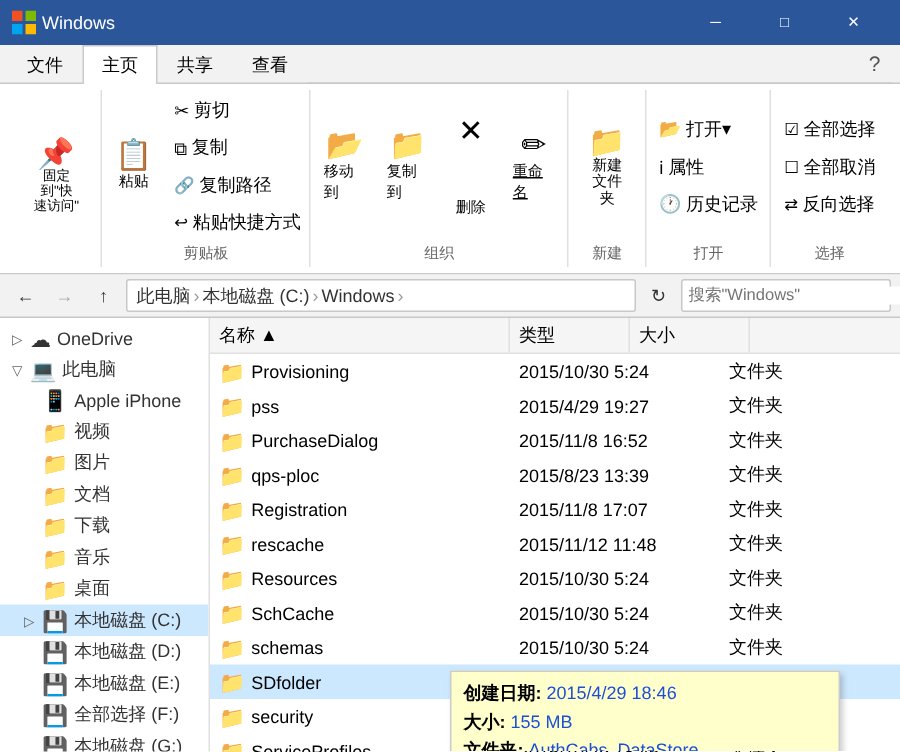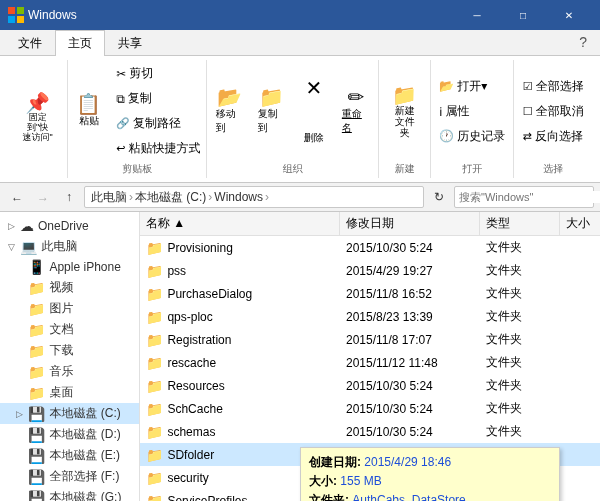--- a/index.html
+++ b/index.html
@@ -214,20 +214,21 @@
     <button class="title-btn">─</button>
     <button class="title-btn">□</button>
     <button class="title-btn close">✕</button>
   </div>
 </div>
 
 <div class="ribbon-tabs">
   <div class="ribbon-tab">文件</div>
   <div class="ribbon-tab active">主页</div>
   <div class="ribbon-tab">共享</div>
+  <div class="ribbon-tab">查看</div>
   <div style="flex:1; border-bottom: 1px solid #c8c8c8; margin-bottom: -1px;"></div>
   <div style="padding: 4px 8px; font-size: 14px; color: #555; cursor: pointer; border-bottom: 1px solid #c8c8c8; margin-bottom: -1px;">?</div>
 </div>
 
 <div class="ribbon-content">
 
   <div class="ribbon-group">
     <div class="ribbon-buttons">
       <div class="ribbon-btn">
         <div class="ribbon-btn-icon">📌</div>
@@ -429,21 +430,20 @@
       <span class="expand-icon"></span>
       <span class="folder-icon">💾</span>
       <span class="item-label">本地磁盘 (G:)</span>
     </div>
 
   </div>
 
   <div class="file-list" style="position:relative;">
     <div class="file-list-header">
       <div class="col-header col-name">名称 ▲</div>
-      <div class="col-header col-date">修改日期</div>
       <div class="col-header col-type">类型</div>
       <div class="col-header col-size">大小</div>
     </div>
 
     <div id="file-rows-container">
         <div class="file-row">
     <div class="file-cell file-name-cell">
       <span class="folder-ico">📁</span>
       <span>Provisioning</span>
     </div>

